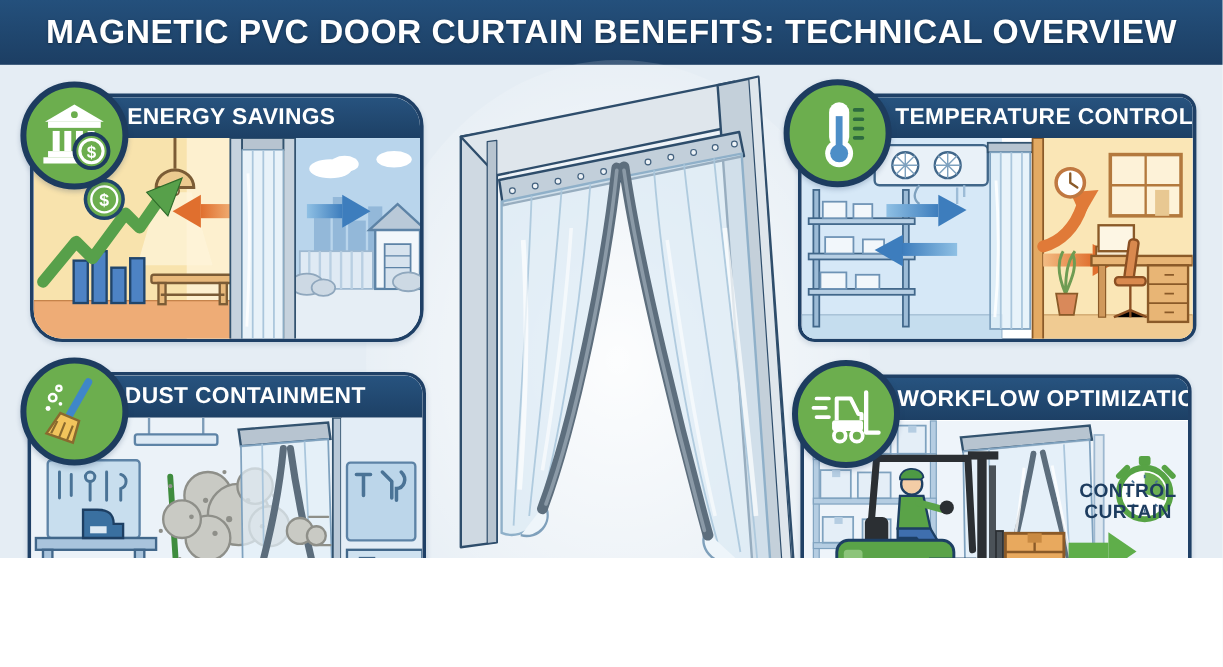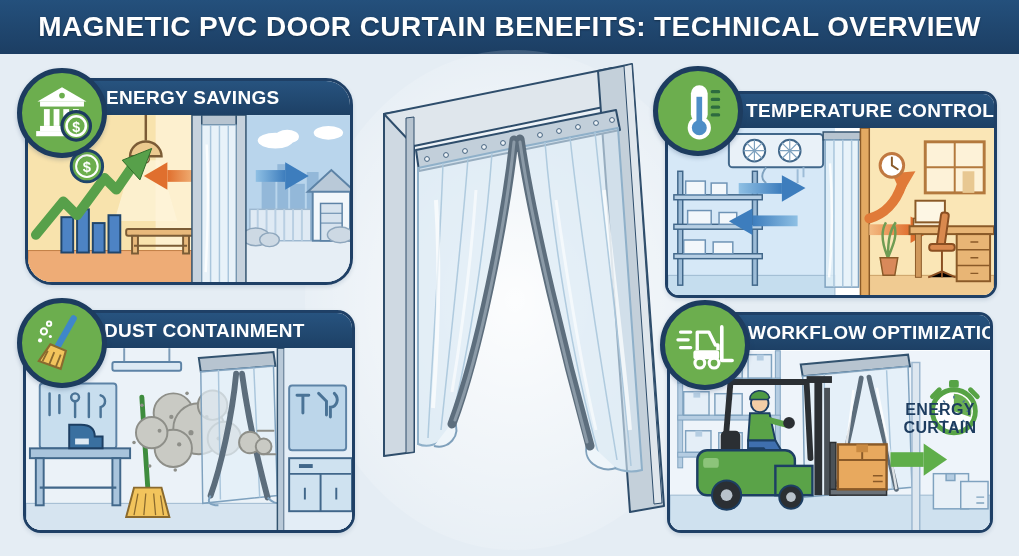--- a/index.html
+++ b/index.html
@@ -1,16 +1,16 @@
 <!DOCTYPE html>
 <html><head>
 <meta charset="utf-8">
 <style>
   html,body{margin:0;padding:0;}
-  .canvas{position:relative;width:1019px;height:556px;overflow:hidden;
+  .canvas{position:relative;width:1019px;height:465px;overflow:hidden;
     background:#e5edf4;font-family:"Liberation Sans","DejaVu Sans",sans-serif;}
   .title-bar{position:absolute;left:0;top:0;width:1019px;height:54px;
     background:linear-gradient(#24507c,#1c3e63);display:flex;align-items:center;justify-content:center;}
   .title-bar span{color:#fff;font-size:28px;font-weight:700;letter-spacing:.4px;
     text-shadow:0 1px 2px rgba(0,0,0,.35);white-space:nowrap;}
   .panel{position:absolute;border:3px solid #1f4066;border-radius:14px;background:#fff;
     overflow:hidden;box-sizing:border-box;z-index:3;box-shadow:0 2px 4px rgba(30,60,100,.15);}
   .panel-head{height:34px;background:linear-gradient(#27537f,#1d4065);display:flex;
     align-items:center;padding-left:78px;}
   .panel-head span{color:#fff;font-size:19px;font-weight:700;letter-spacing:.3px;white-space:nowrap;}
@@ -196,21 +196,21 @@
       <rect x="25" y="21" width="4.5" height="13" fill="#ffffff"></rect>
       <rect x="32.5" y="21" width="4.5" height="13" fill="#ffffff"></rect>
       <rect x="7" y="34" width="34" height="4" fill="#ffffff"></rect>
       <rect x="4" y="38" width="40" height="4" fill="#ffffff"></rect>
       <circle cx="35" cy="34" r="11" fill="#6cae4e" stroke="#1d3c5f" stroke-width="2.5"></circle>
       <circle cx="35" cy="34" r="7.5" fill="none" stroke="#ffffff" stroke-width="2"></circle>
       <text x="35" y="38.5" text-anchor="middle" font-size="11" font-weight="bold" fill="#ffffff">$</text>
     </svg>
   </div>
 
-  <div class="panel" style="left:665px;top:91px;width:332px;height:207px;">
+  <div class="panel" style="left:665px;top:78px;width:332px;height:207px;">
     <div class="panel-head">
       <span>TEMPERATURE CONTROL</span>
     </div>
     <svg class="scene" width="326" height="170" viewBox="0 0 332 173">
       <defs>
         <linearGradient id="gB2" x1="0" y1="0" x2="1" y2="0">
           <stop offset="0%" stop-color="#8fc0e4"></stop>
             <stop offset="100%" stop-color="#3d7dbd"></stop>
         </linearGradient>
         <linearGradient id="gO2" x1="0" y1="0" x2="1" y2="0">
@@ -479,21 +479,21 @@
         </g>
       </g>
       <g fill="#e8f0f7" stroke="#7fa2bf" stroke-width="1.5">
         <rect x="270" y="126" width="36" height="36"></rect>
         <rect x="298" y="134" width="28" height="28"></rect>
         <rect x="283" y="126" width="9" height="7" fill="#b5cde2"></rect>
         <path d="M314,150 h8 M314,156 h8" stroke="#7fa2bf"></path>
       </g>
     </svg>
     <div class="faster">
-      <div>ENERGY</div>
+      <div>CONTROL</div>
       <div>CURTAIN</div>
     </div>
   </div>
   <div class="badge" style="left:660px;top:300px;">
     <svg viewBox="0 0 48 48">
       <path d="M5,14 h8 M3,20 h8 M5,26 h8" stroke="#ffffff" stroke-width="2.4" stroke-linecap="round"></path>
       <path d="M18,28 v-14 h9 l5,10 h2 v4" fill="none" stroke="#ffffff" stroke-width="2.6" stroke-linejoin="round"></path>
       <rect x="15" y="28" width="20" height="7" rx="2" fill="#ffffff"></rect>
       <path d="M37,10 v26 h8" fill="none" stroke="#ffffff" stroke-width="2.8" stroke-linecap="round" stroke-linejoin="round"></path>
       <circle cx="20" cy="38" r="3.8" fill="none" stroke="#ffffff" stroke-width="2.4"></circle>

